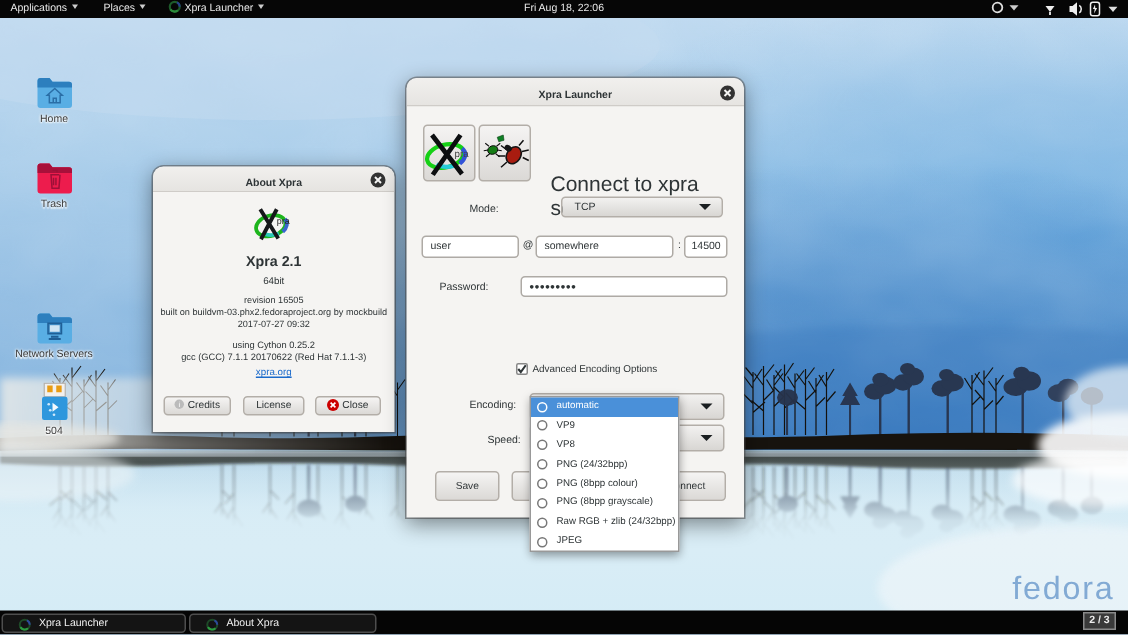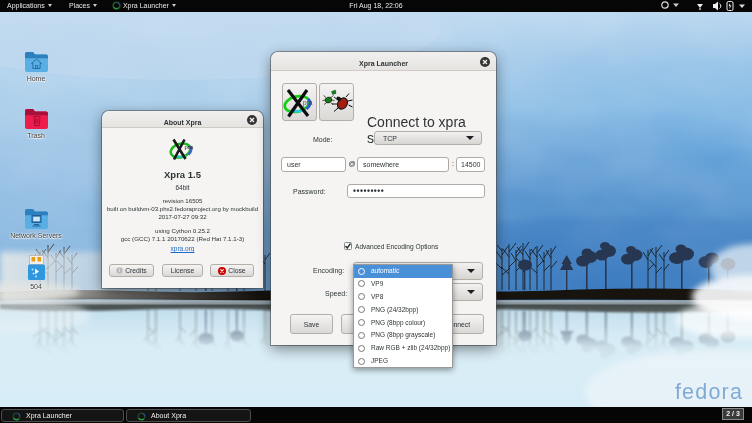--- a/index.html
+++ b/index.html
@@ -260,21 +260,21 @@
   </div>
   <div style="position:absolute; left:0; top:27px; width:161px; text-align:center;">
     <svg width="28" height="23" viewBox="0 0 28 23">
       <ellipse cx="11.5" cy="12.5" rx="10" ry="6.8" fill="none" stroke="#1db51d" stroke-width="2.5" transform="rotate(-16 11.5 12.5)"></ellipse>
       <path d="M8 18.2 a10 6.8 -16 0 0 9 -0.5" fill="none" stroke="#2bc8b8" stroke-width="2.5"></path>
       <path d="M19.5 16.5 a10 6.8 -16 0 0 1.5 -8.5" fill="none" stroke="#3866cc" stroke-width="2.5"></path>
       <path d="M4.5 1.5 L16.5 21 M15.5 1.5 L5 21.5" stroke="#16181a" stroke-width="2.6"></path>
       <text x="15.5" y="11" font-size="6" fill="#222">pra</text>
     </svg>
   </div>
-  <div style="position:absolute; left:0; top:58px; width:161px; text-align:center; font-size:9.5px; font-weight:bold; color:#2e3436;">Xpra 1.5</div>
+  <div style="position:absolute; left:0; top:58px; width:161px; text-align:center; font-size:9.5px; font-weight:bold; color:#2e3436;">Xpra 2.1</div>
   <div style="position:absolute; left:0; top:73px; width:161px; text-align:center; font-size:6.5px; color:#2e3436;">64bit</div>
   <div style="position:absolute; left:0; top:86px; width:161px; text-align:center; font-size:6.1px; color:#2e3436; line-height:8px;">revision 16505<br>built on buildvm-03.phx2.fedoraproject.org by mockbuild<br>2017-07-27 09:32</div>
   <div style="position:absolute; left:0; top:116px; width:161px; text-align:center; font-size:6.2px; color:#2e3436; line-height:8px;">using Cython 0.25.2<br>gcc (GCC) 7.1.1 20170622 (Red Hat 7.1.1-3)</div>
   <div style="position:absolute; left:0; top:134px; width:161px; text-align:center; font-size:6.5px;"><span style="color:#1b6acb; text-decoration:underline;">xpra.org</span></div>
   <div class="gbtn" style="left:7px; top:153px; width:45px; height:13px; line-height:12px;"><svg width="7" height="7" viewBox="0 0 10 10" style="vertical-align:-1px">
           <circle cx="5" cy="5" r="4.5" fill="#bbb"></circle>
           <text x="5" y="7.5" font-size="7" text-anchor="middle" fill="#fff">i</text>
         </svg> Credits</div>
   <div class="gbtn" style="left:60px; top:153px; width:41px; height:13px; line-height:12px;">License</div>
   <div class="gbtn" style="left:108px; top:153px; width:44px; height:13px; line-height:12px;"><svg width="8" height="8" viewBox="0 0 10 10" style="vertical-align:-1.5px">

